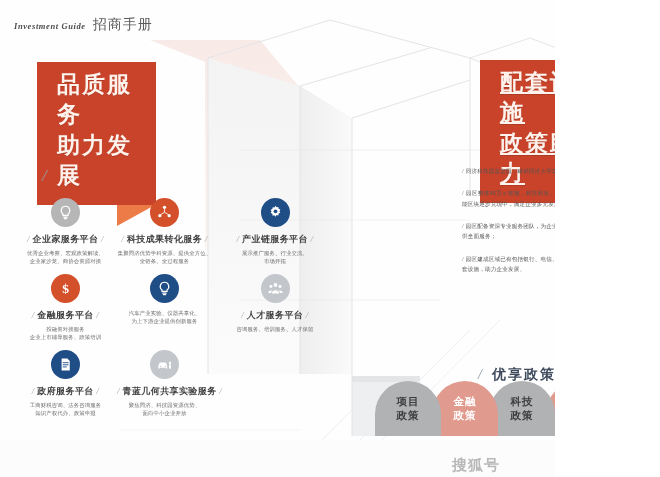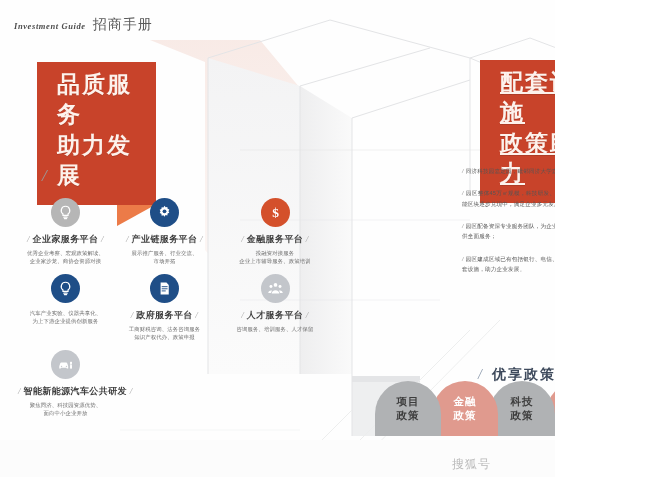--- a/index.html
+++ b/index.html
@@ -145,21 +145,21 @@
     font-weight: 700;
     font-size: 10.5px; line-height: 1.28; letter-spacing: 1px;
     color: #ffffff; text-align: center; white-space: pre-line;
   }
   .arch:nth-child(1) .arch-label,
   .arch:nth-child(3) .arch-label { color: #3d3d3d; }
 
   
   .watermark {
     position: absolute; left: 452px; top: 456px;
-    font-size: 12px; font-weight: 400; letter-spacing: 1px;
+    font-size: 15px; font-weight: 700; letter-spacing: 1px;
     color: rgba(90,90,90,.42);
     white-space: nowrap;
   }
   .watermark .wm2 {
     position: absolute; left: 6px; top: 0;
     color: rgba(60,60,60,.40);
     margin-top: 39px;
   }
 </style>
 </head>
@@ -251,20 +251,37 @@
       </div>
       <div class="plat-name">
         <span class="sl">/</span>
         <span>企业家服务平台</span>
         <span class="sl">/</span>
       </div>
       <div class="plat-desc">优秀企业考察、宏观政策解读、
 企业家沙龙、商协会资源对接</div>
     </div>
 
+    <div class="plat">
+      <div class="plat-icon ic-orange">
+        <svg width="17" height="17" viewBox="0 0 24 24" fill="#fff" stroke="#fff" stroke-width="1.2">
+          <circle cx="12" cy="4.6" r="2.3" stroke="none"></circle>
+          <circle cx="5.4" cy="16.5" r="2.3" stroke="none"></circle>
+          <circle cx="18.6" cy="16.5" r="2.3" stroke="none"></circle>
+          <path d="M12 7.2v4.4M12 11.6L6.6 15M12 11.6L17.4 15" fill="none"></path>
+        </svg>
+      </div>
+      <div class="plat-name">
+        <span class="sl">/</span>
+        <span>科技成果转化服务</span>
+        <span class="sl">/</span>
+      </div>
+      <div class="plat-desc">集聚同济优势学科资源、提供全方位、
+全链条、全过程服务</div>
+    </div>
 
     <div class="plat">
       <div class="plat-icon ic-blue">
         <svg width="17" height="17" viewBox="0 0 24 24" fill="#fff">
           <path d="M12 2.6l1.5 2.1 2.5-.6.4 2.6 2.4 1.1-1.2 2.3 1.2 2.3-2.4 1.1-.4 2.6-2.5-.6L12 18l-1.5-2.1-2.5.6-.4-2.6-2.4-1.1 1.2-2.3L5.2 8.2l2.4-1.1.4-2.6 2.5.6z"></path>
           <circle cx="12" cy="10.3" r="2.7" fill="#1f4e87"></circle>
         </svg>
       </div>
       <div class="plat-name">
         <span class="sl">/</span>
@@ -292,36 +309,20 @@
 
     <div class="plat">
       <div class="plat-icon ic-blue">
         <svg width="17" height="17" viewBox="0 0 24 24" fill="none" stroke="#fff" stroke-width="1.7">
           <path d="M12 3.2a6 6 0 0 0-3.6 10.8v2.2h7.2V14A6 6 0 0 0 12 3.2z"></path>
           <path d="M9.6 18.6h4.8M10.4 20.6h3.2" stroke-linecap="round"></path>
         </svg>
       </div>
       <div class="plat-desc">汽车产业实验、仪器共享化、
 为上下游企业提供创新服务</div>
-    </div>
-
-    <div class="plat">
-      <div class="plat-icon ic-blue">
-        <svg width="17" height="17" viewBox="0 0 24 24" fill="#fff">
-          <path d="M6.5 3.6h8.2l3.3 3.3v13.5H6.5z"></path>
-          <path d="M8.6 9.4h7.2M8.6 12.4h7.2M8.6 15.4h4.6" stroke="#1f4e87" stroke-width="1.3" stroke-linecap="round"></path>
-        </svg>
-      </div>
-      <div class="plat-name">
-        <span class="sl">/</span>
-        <span>政府服务平台</span>
-        <span class="sl">/</span>
-      </div>
-      <div class="plat-desc">工商财税咨询、法务咨询服务
-知识产权代办、政策申报</div>
     </div>
 
     <div class="plat">
       <div class="plat-icon ic-lgray">
         <svg width="17" height="17" viewBox="0 0 24 24" fill="#fff">
           <circle cx="12" cy="7" r="2.6"></circle>
           <circle cx="5.6" cy="9.2" r="2.1"></circle>
           <circle cx="18.4" cy="9.2" r="2.1"></circle>
           <path d="M6.6 19.2c0-3 2.4-4.8 5.4-4.8s5.4 1.8 5.4 4.8z"></path>
           <path d="M1.8 18.4c0-2.3 1.7-3.7 3.8-3.7.6 0 1.1.1 1.6.3-.9.9-1.4 2-1.5 3.4z"></path>
@@ -330,32 +331,48 @@
       </div>
       <div class="plat-name">
         <span class="sl">/</span>
         <span>人才服务平台</span>
         <span class="sl">/</span>
       </div>
       <div class="plat-desc">咨询服务、培训服务、人才保留</div>
     </div>
 
     <div class="plat">
+      <div class="plat-icon ic-blue">
+        <svg width="17" height="17" viewBox="0 0 24 24" fill="#fff">
+          <path d="M6.5 3.6h8.2l3.3 3.3v13.5H6.5z"></path>
+          <path d="M8.6 9.4h7.2M8.6 12.4h7.2M8.6 15.4h4.6" stroke="#1f4e87" stroke-width="1.3" stroke-linecap="round"></path>
+        </svg>
+      </div>
+      <div class="plat-name">
+        <span class="sl">/</span>
+        <span>政府服务平台</span>
+        <span class="sl">/</span>
+      </div>
+      <div class="plat-desc">工商财税咨询、法务咨询服务
+知识产权代办、政策申报</div>
+    </div>
+
+    <div class="plat">
       <div class="plat-icon ic-lgray">
         <svg width="17" height="17" viewBox="0 0 24 24" fill="#fff">
           <path d="M3.2 14.4l1.4-4.1c.2-.6.8-1 1.4-1h7c.6 0 1.2.4 1.4 1l1.4 4.1v3.4h-2.2v-1.3H5.4v1.3H3.2z"></path>
           <circle cx="6.4" cy="14.6" r="1" fill="#c3c6cb"></circle>
           <circle cx="13.4" cy="14.6" r="1" fill="#c3c6cb"></circle>
           <path d="M18.4 8.2h2.8v9.6h-2.8z"></path>
           <path d="M20.1 10.2l-1.3 2.2h1.2l-.9 2 1.9-2.6h-1.2z" fill="#c3c6cb"></path>
         </svg>
       </div>
       <div class="plat-name">
         <span class="sl">/</span>
-        <span>智能新能源汽车公共研发</span>
+        <span>青蓝几何共享实验服务</span>
         <span class="sl">/</span>
       </div>
       <div class="plat-desc">聚焦同济、科技园资源优势、
 面向中小企业开放</div>
     </div>
 
   </div>
 
   <div class="bullets">
     <div class="bullet">

